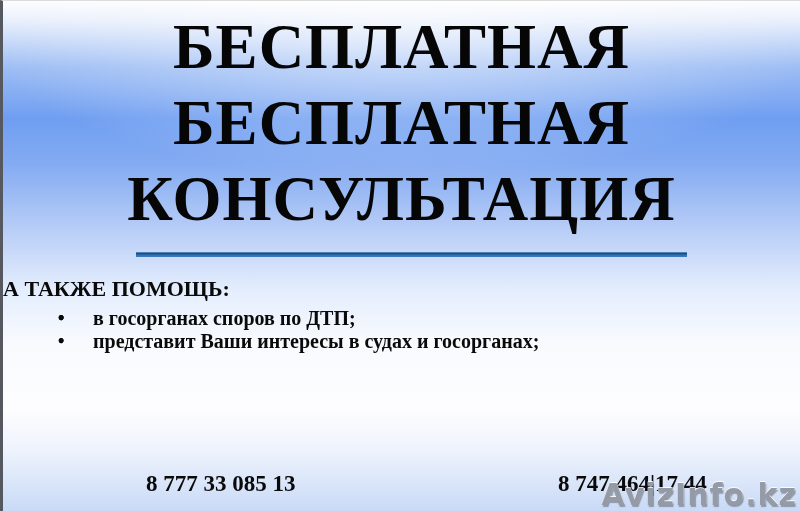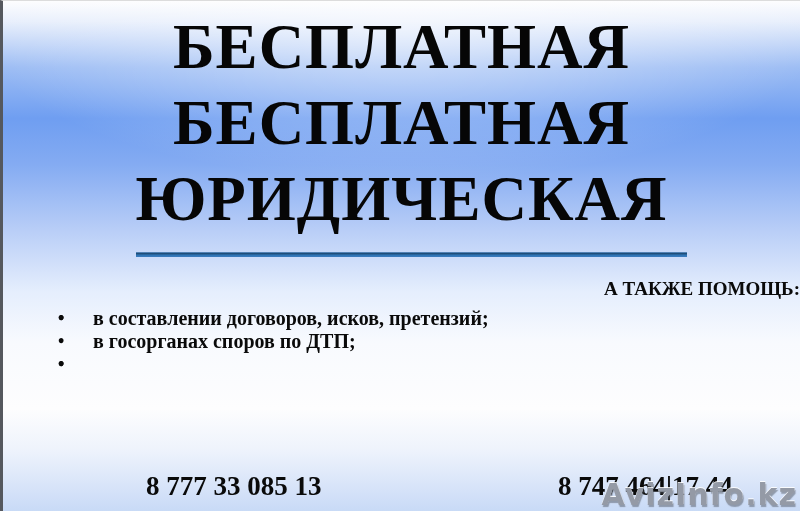--- a/index.html
+++ b/index.html
@@ -52,23 +52,23 @@
     top: 251px;
     width: 551px;
     height: 5px;
     background: linear-gradient(180deg, #6b9bd2 0%, #1f4e79 30%, #2e74b5 65%, #3d7cbe 100%);
   }
   .subheading {
     position: absolute;
     top: 276px;
     left: 0;
     width: 100%;
-    text-align: right;
+    text-align: left;
     font-weight: bold;
-    font-size: 19px;
+    font-size: 22px;
     line-height: 24px;
     color: #0a0a0a;
   }
   .bullets {
     position: absolute;
     left: 33px;
     right: 18px;
     top: 306px;
     font-weight: bold;
     font-size: 20px;
@@ -83,21 +83,21 @@
     position: absolute;
     left: 22px;
     top: 0;
     text-indent: 0;
     font-size: 18px;
   }
   .phone {
     position: absolute;
     top: 470px;
     font-weight: bold;
-    font-size: 27px;
+    font-size: 23px;
     color: #0a0a0a;
     white-space: nowrap;
   }
   .phone-left { left: 143px; }
   .phone-right { left: 555px; }
   .watermark {
     position: absolute;
     right: 3px;
     bottom: 0px;
     font-family: "DejaVu Sans", sans-serif;
@@ -112,44 +112,44 @@
   }
 </style>
 </head>
 <body>
 
 <div class="flyer">
 
   <h1 class="title" style="margin:0;">
     <span class="title-line">БЕСПЛАТНАЯ</span>
     <span class="title-line">БЕСПЛАТНАЯ</span>
-    <span class="title-line">ЮРИДИЧЕСКАЯ</span>
+    <span class="title-line">КОНСУЛЬТАЦИЯ</span>
   </h1>
 
   <div class="divider"></div>
 
   <div class="subheading">А ТАКЖЕ ПОМОЩЬ:</div>
 
   <div class="bullets">
     <div class="bullet-item">
       <span class="dot">•</span>
     </div>
     <div class="bullet-item">
       <span class="dot">•</span>
-      <span>в составлении договоров, исков, претензий;</span>
     </div>
     <div class="bullet-item">
       <span class="dot">•</span>
       <span>в госорганах споров по ДТП;</span>
     </div>
     <div class="bullet-item">
       <span class="dot">•</span>
     </div>
     <div class="bullet-item">
       <span class="dot">•</span>
+      <span>представит Ваши интересы в судах и госорганах;</span>
     </div>
   </div>
 
   <span class="phone phone-left">8 777 33 085 13</span>
   <span class="phone phone-right">8 747 464|17 44</span>
 
   <div class="watermark">AvizInfo.kz</div>
 
 </div>
 

